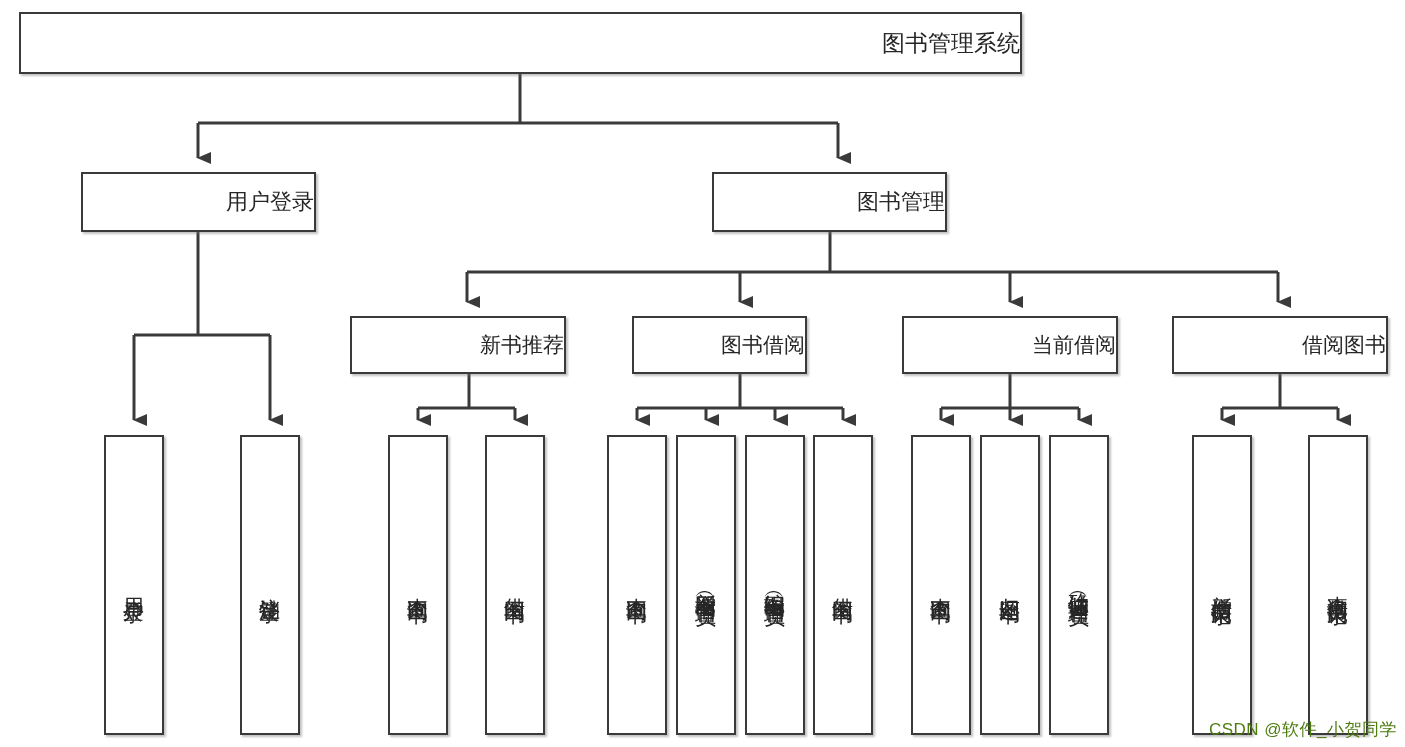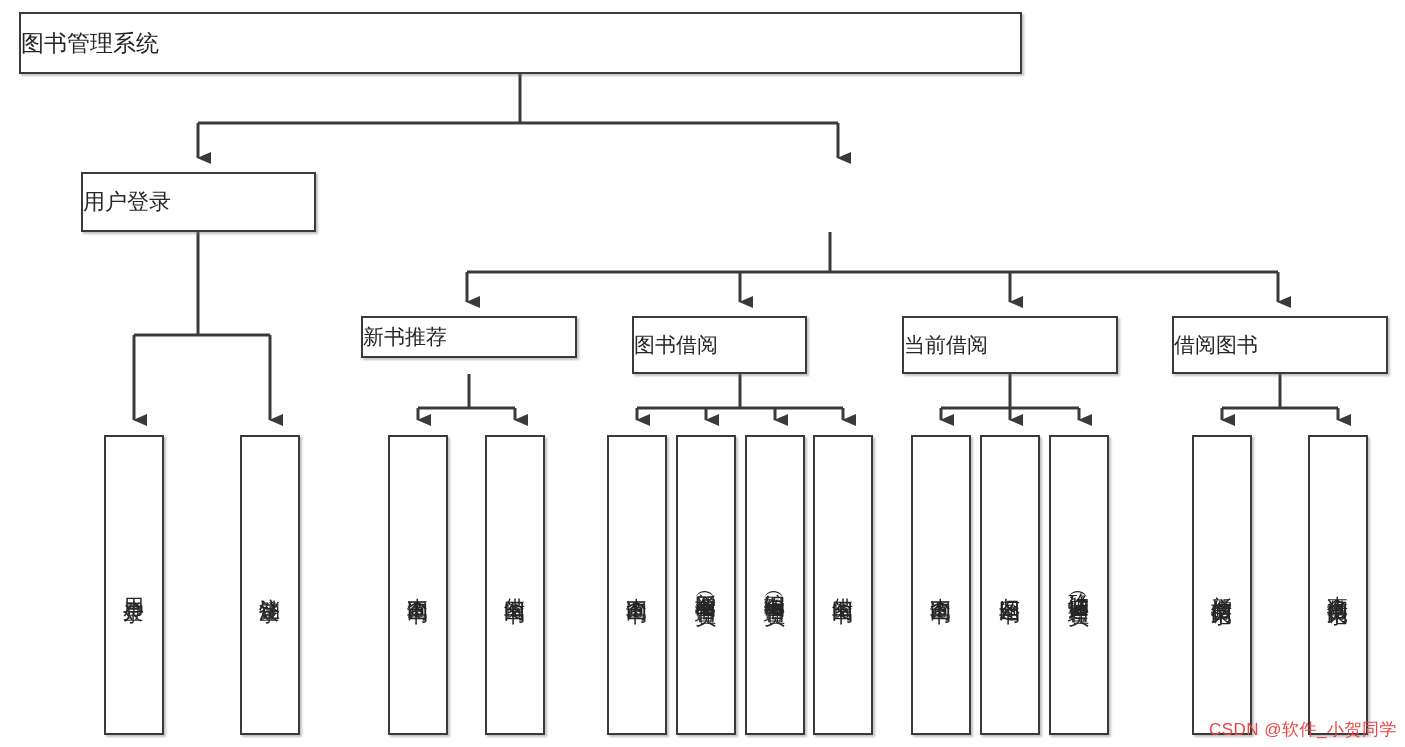--- a/index.html
+++ b/index.html
@@ -26,21 +26,21 @@
     pointer-events: none;
   }
   .node {
     position: absolute;
     box-sizing: border-box;
     background: #ffffff;
     border: 2px solid #3a3a3a;
     box-shadow: 2px 2px 2px rgba(120,120,120,0.45);
     display: flex;
     align-items: center;
-    justify-content: flex-start;
+    justify-content: flex-end;
     color: #262626;
     z-index: 2;
   }
   .node .lbl {
     display: block;
     text-align: center;
     line-height: 1.15;
   }
   .node-root .lbl { font-size: 23px; }
   .node-l1 .lbl   { font-size: 22px; }
@@ -56,21 +56,21 @@
     font-size: 21px;
     letter-spacing: 2px;
     line-height: 1.0;
     white-space: nowrap;
   }
   .watermark {
     position: absolute;
     right: 8px;
     bottom: 6px;
     font-size: 17px;
-    color: #ef4444;
+    color: #4d7c0f;
     letter-spacing: 0.5px;
     z-index: 3;
     white-space: nowrap;
   }
 </style>
 </head>
 <body>
 
 <div id="canvas">
 
@@ -124,22 +124,25 @@
     </g>
   </svg>
 
   <div class="node node-root" style="left:19px; top:12px; width:1003px; height:62px;">
     <span class="lbl">图书管理系统</span>
   </div>
 
   <div class="node node-l1" style="left:81px; top:172px; width:235px; height:60px;">
     <span class="lbl">用户登录</span>
   </div>
+  <div class="node node-l1" style="left:712px; top:172px; width:235px; height:60px;">
+    <span class="lbl">图书管理</span>
+  </div>
 
-  <div class="node node-l2" style="left:361px; top:316px; width:216px; height:42px;">
+  <div class="node node-l2" style="left:350px; top:316px; width:216px; height:58px;">
     <span class="lbl">新书推荐</span>
   </div>
   <div class="node node-l2" style="left:632px; top:316px; width:175px; height:58px;">
     <span class="lbl">图书借阅</span>
   </div>
   <div class="node node-l2" style="left:902px; top:316px; width:216px; height:58px;">
     <span class="lbl">当前借阅</span>
   </div>
   <div class="node node-l2" style="left:1172px; top:316px; width:216px; height:58px;">
     <span class="lbl">借阅图书</span>

